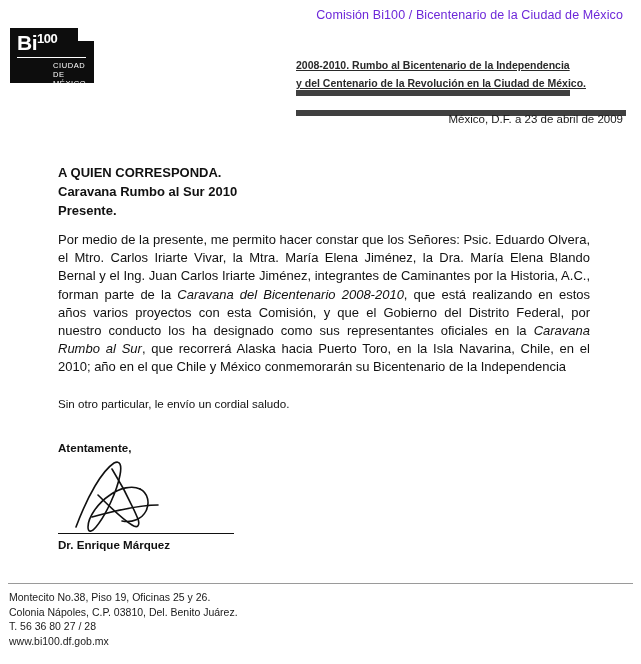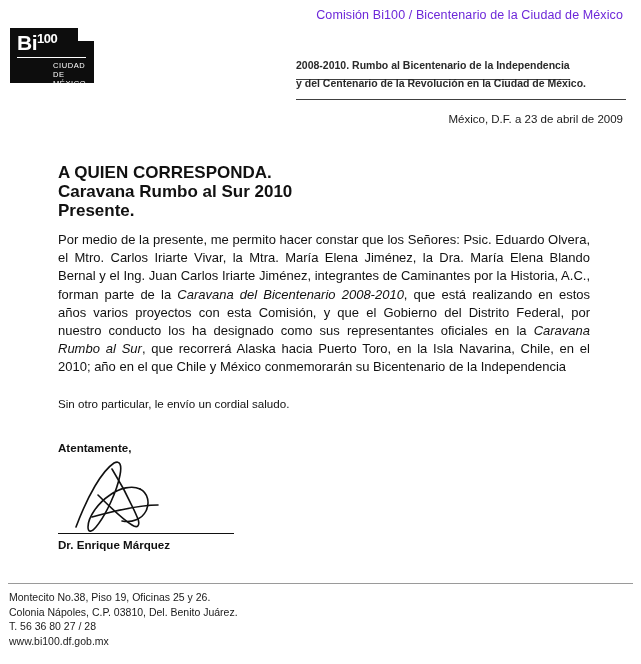--- a/index.html
+++ b/index.html
@@ -84,43 +84,44 @@
     top: 58px;
     width: 330px;
     font-size: 10.5px;
     font-weight: bold;
     color: #2a2a2a;
     line-height: 15px;
     text-align: left;
   }
   .subtitle span {
     display: inline;
-    border-bottom: 1px solid #404040;
-    padding-bottom: 8px;
+    border-bottom: 6px solid #404040;
+    padding-bottom: 19px;
+    text-decoration: underline;
   }
   .subtitle .l2 {
     display: block;
     margin-top: 3px;
   }
 
   
   .date-line {
     position: absolute;
     right: 18px;
     top: 113px;
     font-size: 11.5px;
     color: #1a1a1a;
   }
 
   
   .addressee {
     position: absolute;
     left: 58px;
     top: 163px;
-    font-size: 17px;
+    font-size: 13px;
     font-weight: bold;
     line-height: 19px;
     color: #111;
   }
   .addressee div { white-space: nowrap; }
 
   
   .body-text {
     position: absolute;
     left: 58px;

